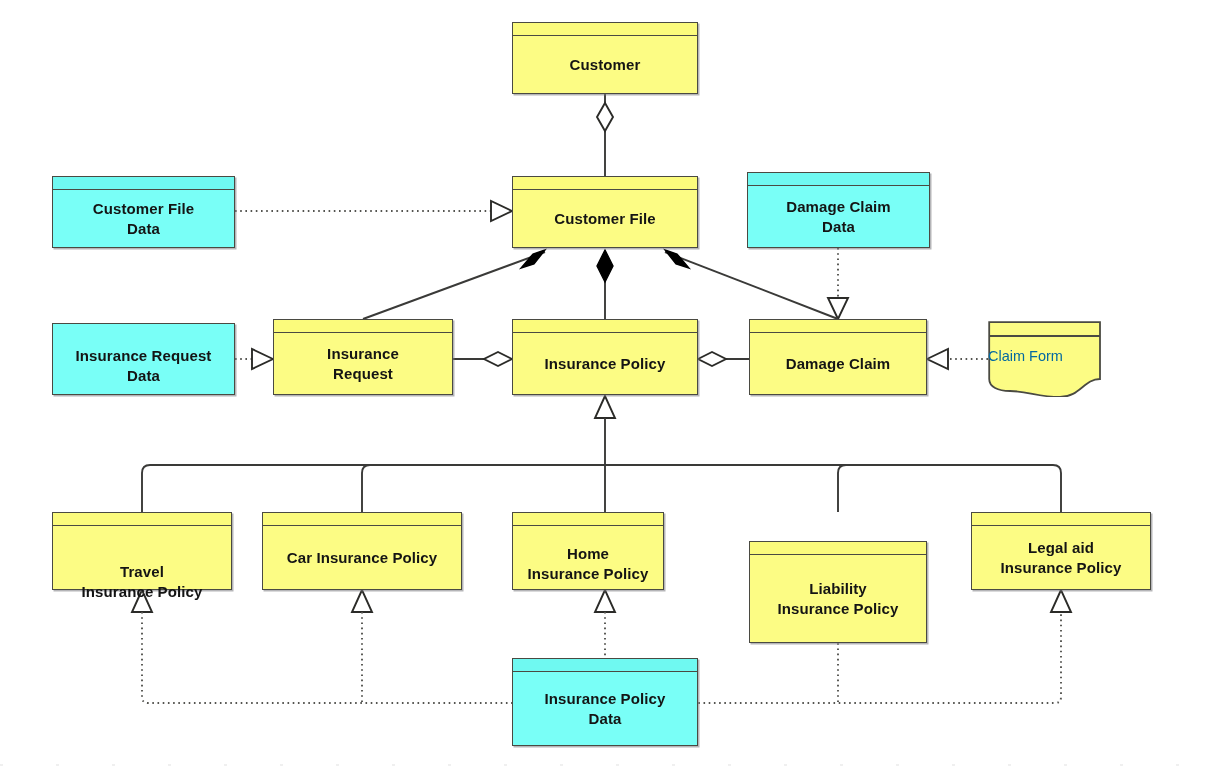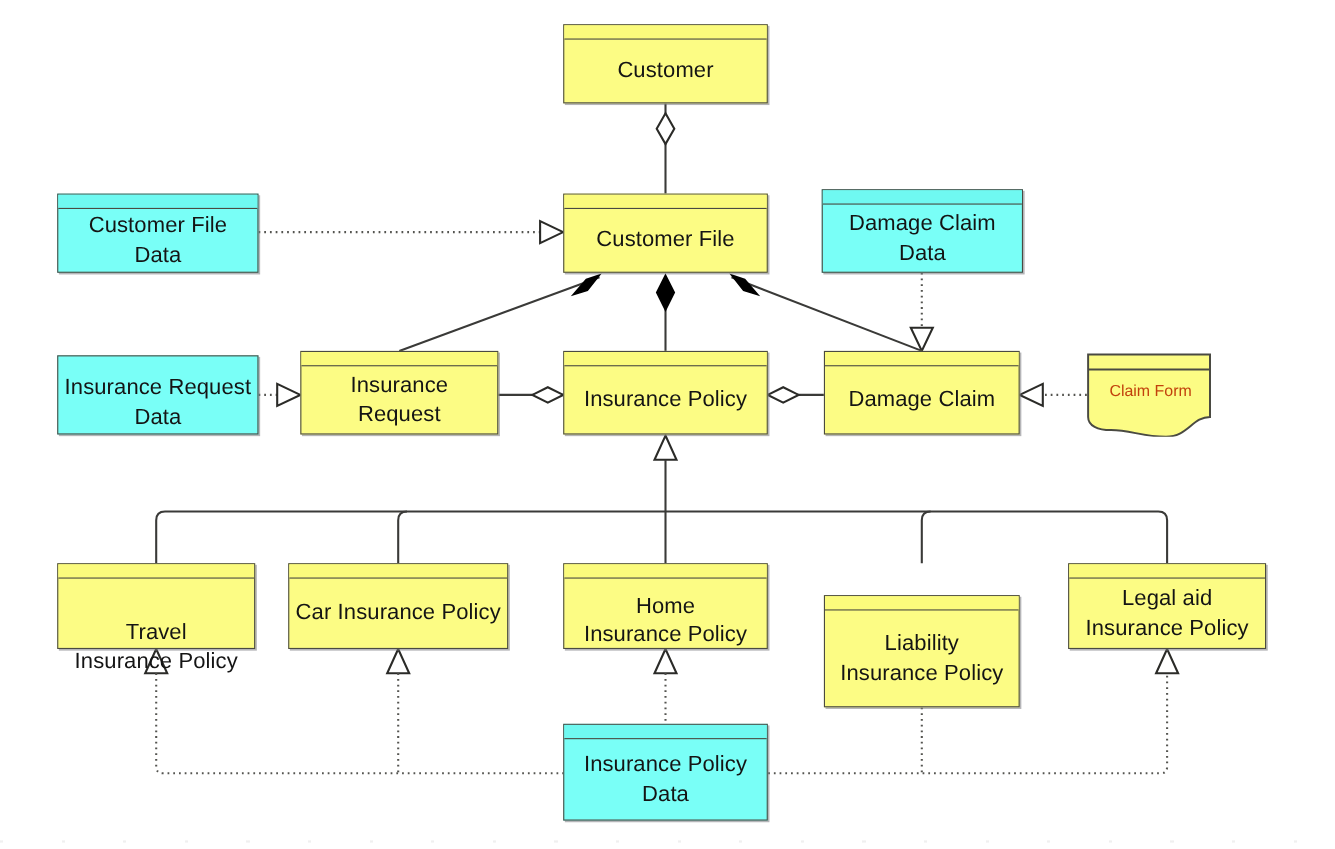--- a/index.html
+++ b/index.html
@@ -37,44 +37,44 @@
     flex: 0 0 13px;
     border-bottom: 1.6px solid #4a4a42;
     box-sizing: border-box;
   }
   .node .body {
     flex: 1 1 auto;
     display: flex;
     align-items: center;
     justify-content: center;
     text-align: center;
-    font-size: 20px;
+    font-size: 15px;
     color: #141414;
     line-height: 1.32;
     padding: 0 5px;
     box-sizing: border-box;
     letter-spacing: 0.1px;
+    font-weight: bold;
   }
   .cls       { background: #fcfc84; }
   .cls .band { background: #fbfb7c; }
   .dat       { background: #79fff7; }
   .dat .band { background: #6ff9f1; }
 
   
   .doc {
     position: absolute;
     box-sizing: border-box;
   }
   .doc .docsvg { position:absolute; left:0; top:0; }
   .doc .doclabel {
     position: absolute;
     left: 0; right: 0;
-    text-align: center;
     font-size: 14.5px;
-    color: #c2410c;
+    color: #0369a1;
     font-family: "Liberation Sans", sans-serif;
   }
   .bottomnoise {
     position:absolute; left:0; right:0; bottom:6px; height:2px;
     opacity:0.22;
     background: repeating-linear-gradient(to right,
       #b9b9b9 0px, #b9b9b9 3px, transparent 3px, transparent 56px);
   }
 </style>
 </head>
@@ -224,21 +224,21 @@
   <div class="node cls" style="left:52px; top:512px; width:180px; height:78px;gap:36px;">
     <div class="band"></div>
     <div class="body">Travel<br>Insurance Policy</div>
   </div>
 
   <div class="node cls" style="left:262px; top:512px; width:200px; height:78px;">
     <div class="band"></div>
     <div class="body">Car Insurance Policy</div>
   </div>
 
-  <div class="node cls" style="left:512px; top:512px; width:186px; height:78px;gap:12px;">
+  <div class="node cls" style="left:512px; top:512px; width:152px; height:78px;gap:12px;">
     <div class="band"></div>
     <div class="body">Home<br>Insurance Policy</div>
   </div>
 
   <div class="node cls" style="left:749px; top:541px; width:178px; height:102px;">
     <div class="band"></div>
     <div class="body">Liability<br>Insurance Policy</div>
   </div>
 
   <div class="node cls" style="left:971px; top:512px; width:180px; height:78px;">

